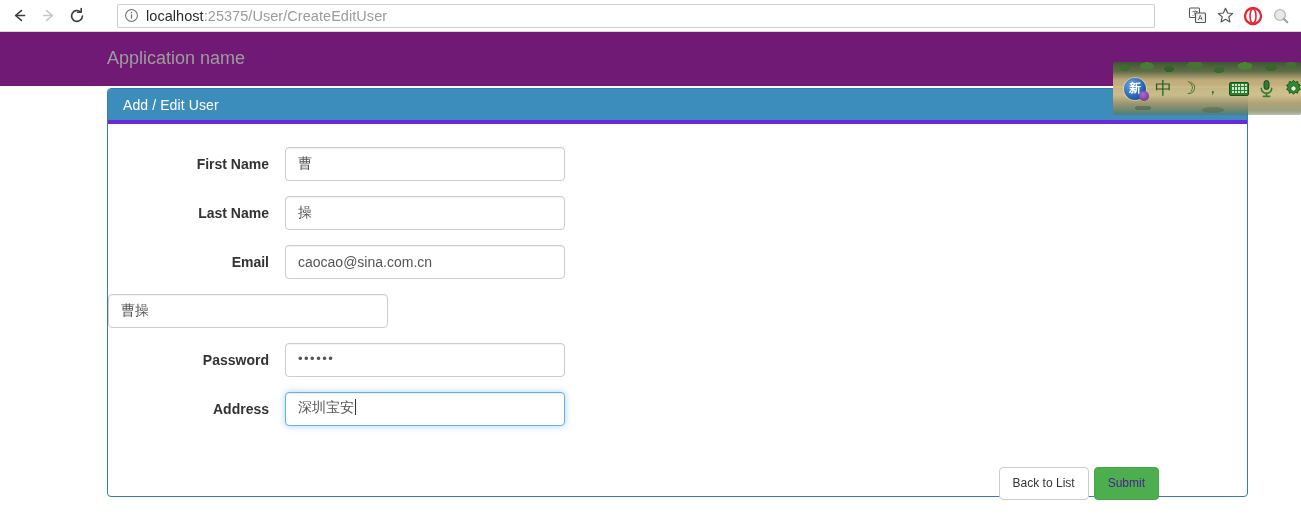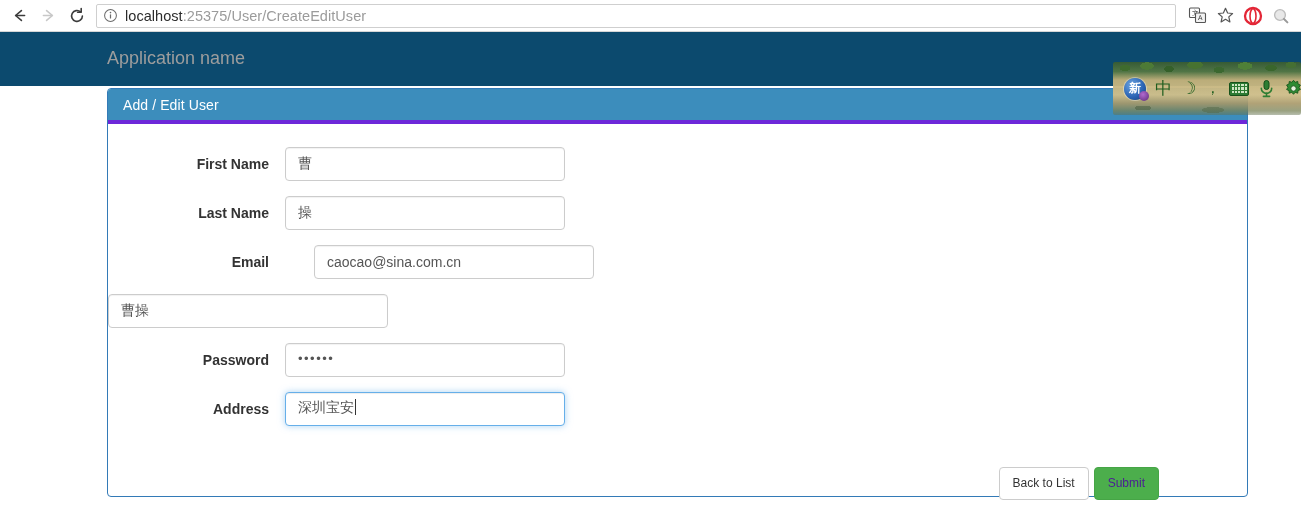--- a/index.html
+++ b/index.html
@@ -15,20 +15,21 @@
   
   .browser-bar {
     position: absolute;
     top: 0; left: 0;
     width: 1301px;
     height: 32px;
     background: #ffffff;
     border-bottom: 1px solid #d6d6d6;
     display: flex;
     align-items: center;
+    gap: 21px;
   }
   .nav-btns {
     display: flex;
     align-items: center;
     padding-left: 6px;
     gap: 3px;
   }
   .nav-btn {
     width: 26px; height: 26px;
     display: flex;
@@ -74,21 +75,21 @@
     align-items: center;
     justify-content: center;
   }
 
   
   .app-navbar {
     position: absolute;
     top: 32px; left: 0;
     width: 1301px;
     height: 54px;
-    background: #0c4a6e;
+    background: #701a75;
   }
   .brand {
     position: absolute;
     left: 107px;
     top: 16px;
     font-size: 18px;
     color: #9d9d9d;
     white-space: nowrap;
   }
 
@@ -371,21 +372,21 @@
     <div class="form-row" style="top:72px;">
       <div class="form-label">Last Name</div>
       <input class="form-input" value="操" style="">
     </div>
 
     <div class="form-row" style="top:23px;">
       <div class="form-label">First Name</div>
       <input class="form-input" value="曹" style="">
     </div>
 
-    <div class="form-row" style="top:121px;gap:29px;">
+    <div class="form-row" style="top:121px;">
       <div class="form-label">Email</div>
       <input class="form-input" value="caocao@sina.com.cn" style="">
     </div>
 
     <div class="form-row" style="top:170px;">
       <input class="form-input" value="曹操" style="">
     </div>
 
     <div class="form-row" style="top:268px;">
       <div class="form-label">Address</div>

